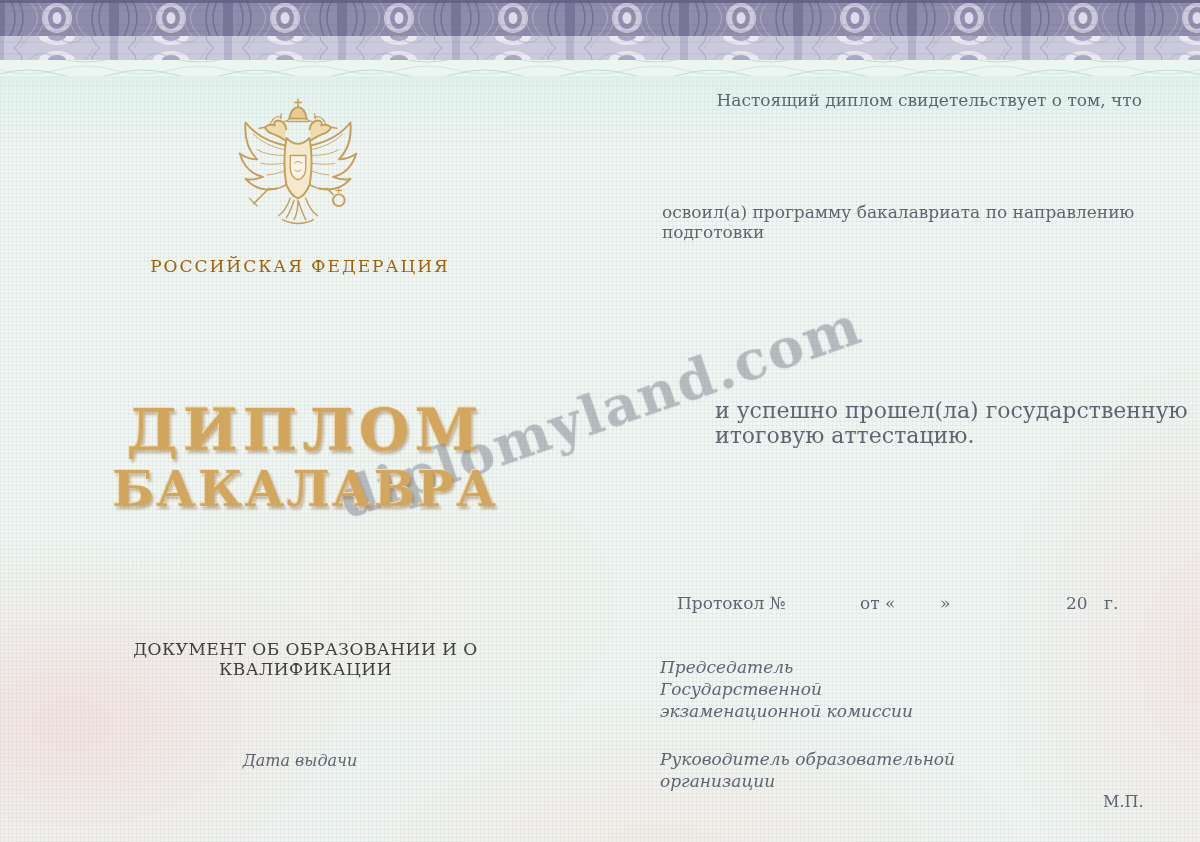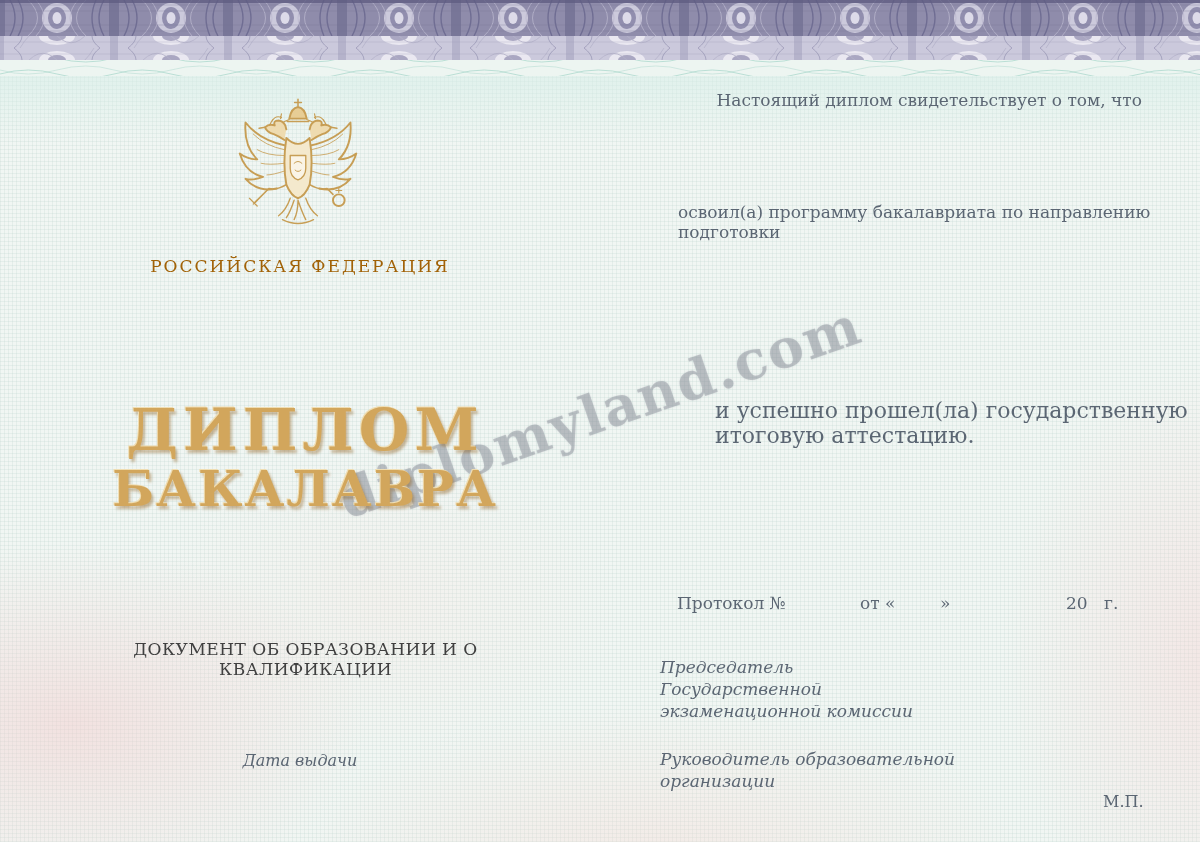--- a/index.html
+++ b/index.html
@@ -77,21 +77,21 @@
     left: 53px; top: 639px; width: 505px;
     text-align: center; font-size: 17px; letter-spacing: .5px;
     color: #404040;
   }
   .reg-label  { left: 100px; top: 701px; width: 410px; text-align: center;
     font-style: italic; font-size: 16px; }
   .date-label { left: 100px; top: 751px; width: 400px; text-align: center;
     font-style: italic; font-size: 16px; }
 
   .certify-line { left: 658px; top: 90px; width: 484px; text-align: right; font-size: 17px; }
-  .program-line { left: 662px; top: 202px; width: 484px; text-align: left; font-size: 17px; margin-left: 16px; }
+  .program-line { left: 662px; top: 202px; width: 484px; text-align: left; font-size: 17px; }
   .attest-line  { left: 715px; top: 398px; width: 474px; text-align: left; font-size: 22px; }
   .decision-block { left: 656px; top: 451px; width: 488px; text-align: center;
     font-size: 17px; line-height: 26px; }
 
   .protocol-row { left: 677px; top: 593px; width: 460px; height: 22px; font-size: 17px; }
   .protocol-row span { position: absolute; top: 0; white-space: nowrap; }
   .p-label { left: 0; }
   .p-from  { left: 183px; }
   .p-quote { left: 263px; }
   .p-year  { left: 389px; }

